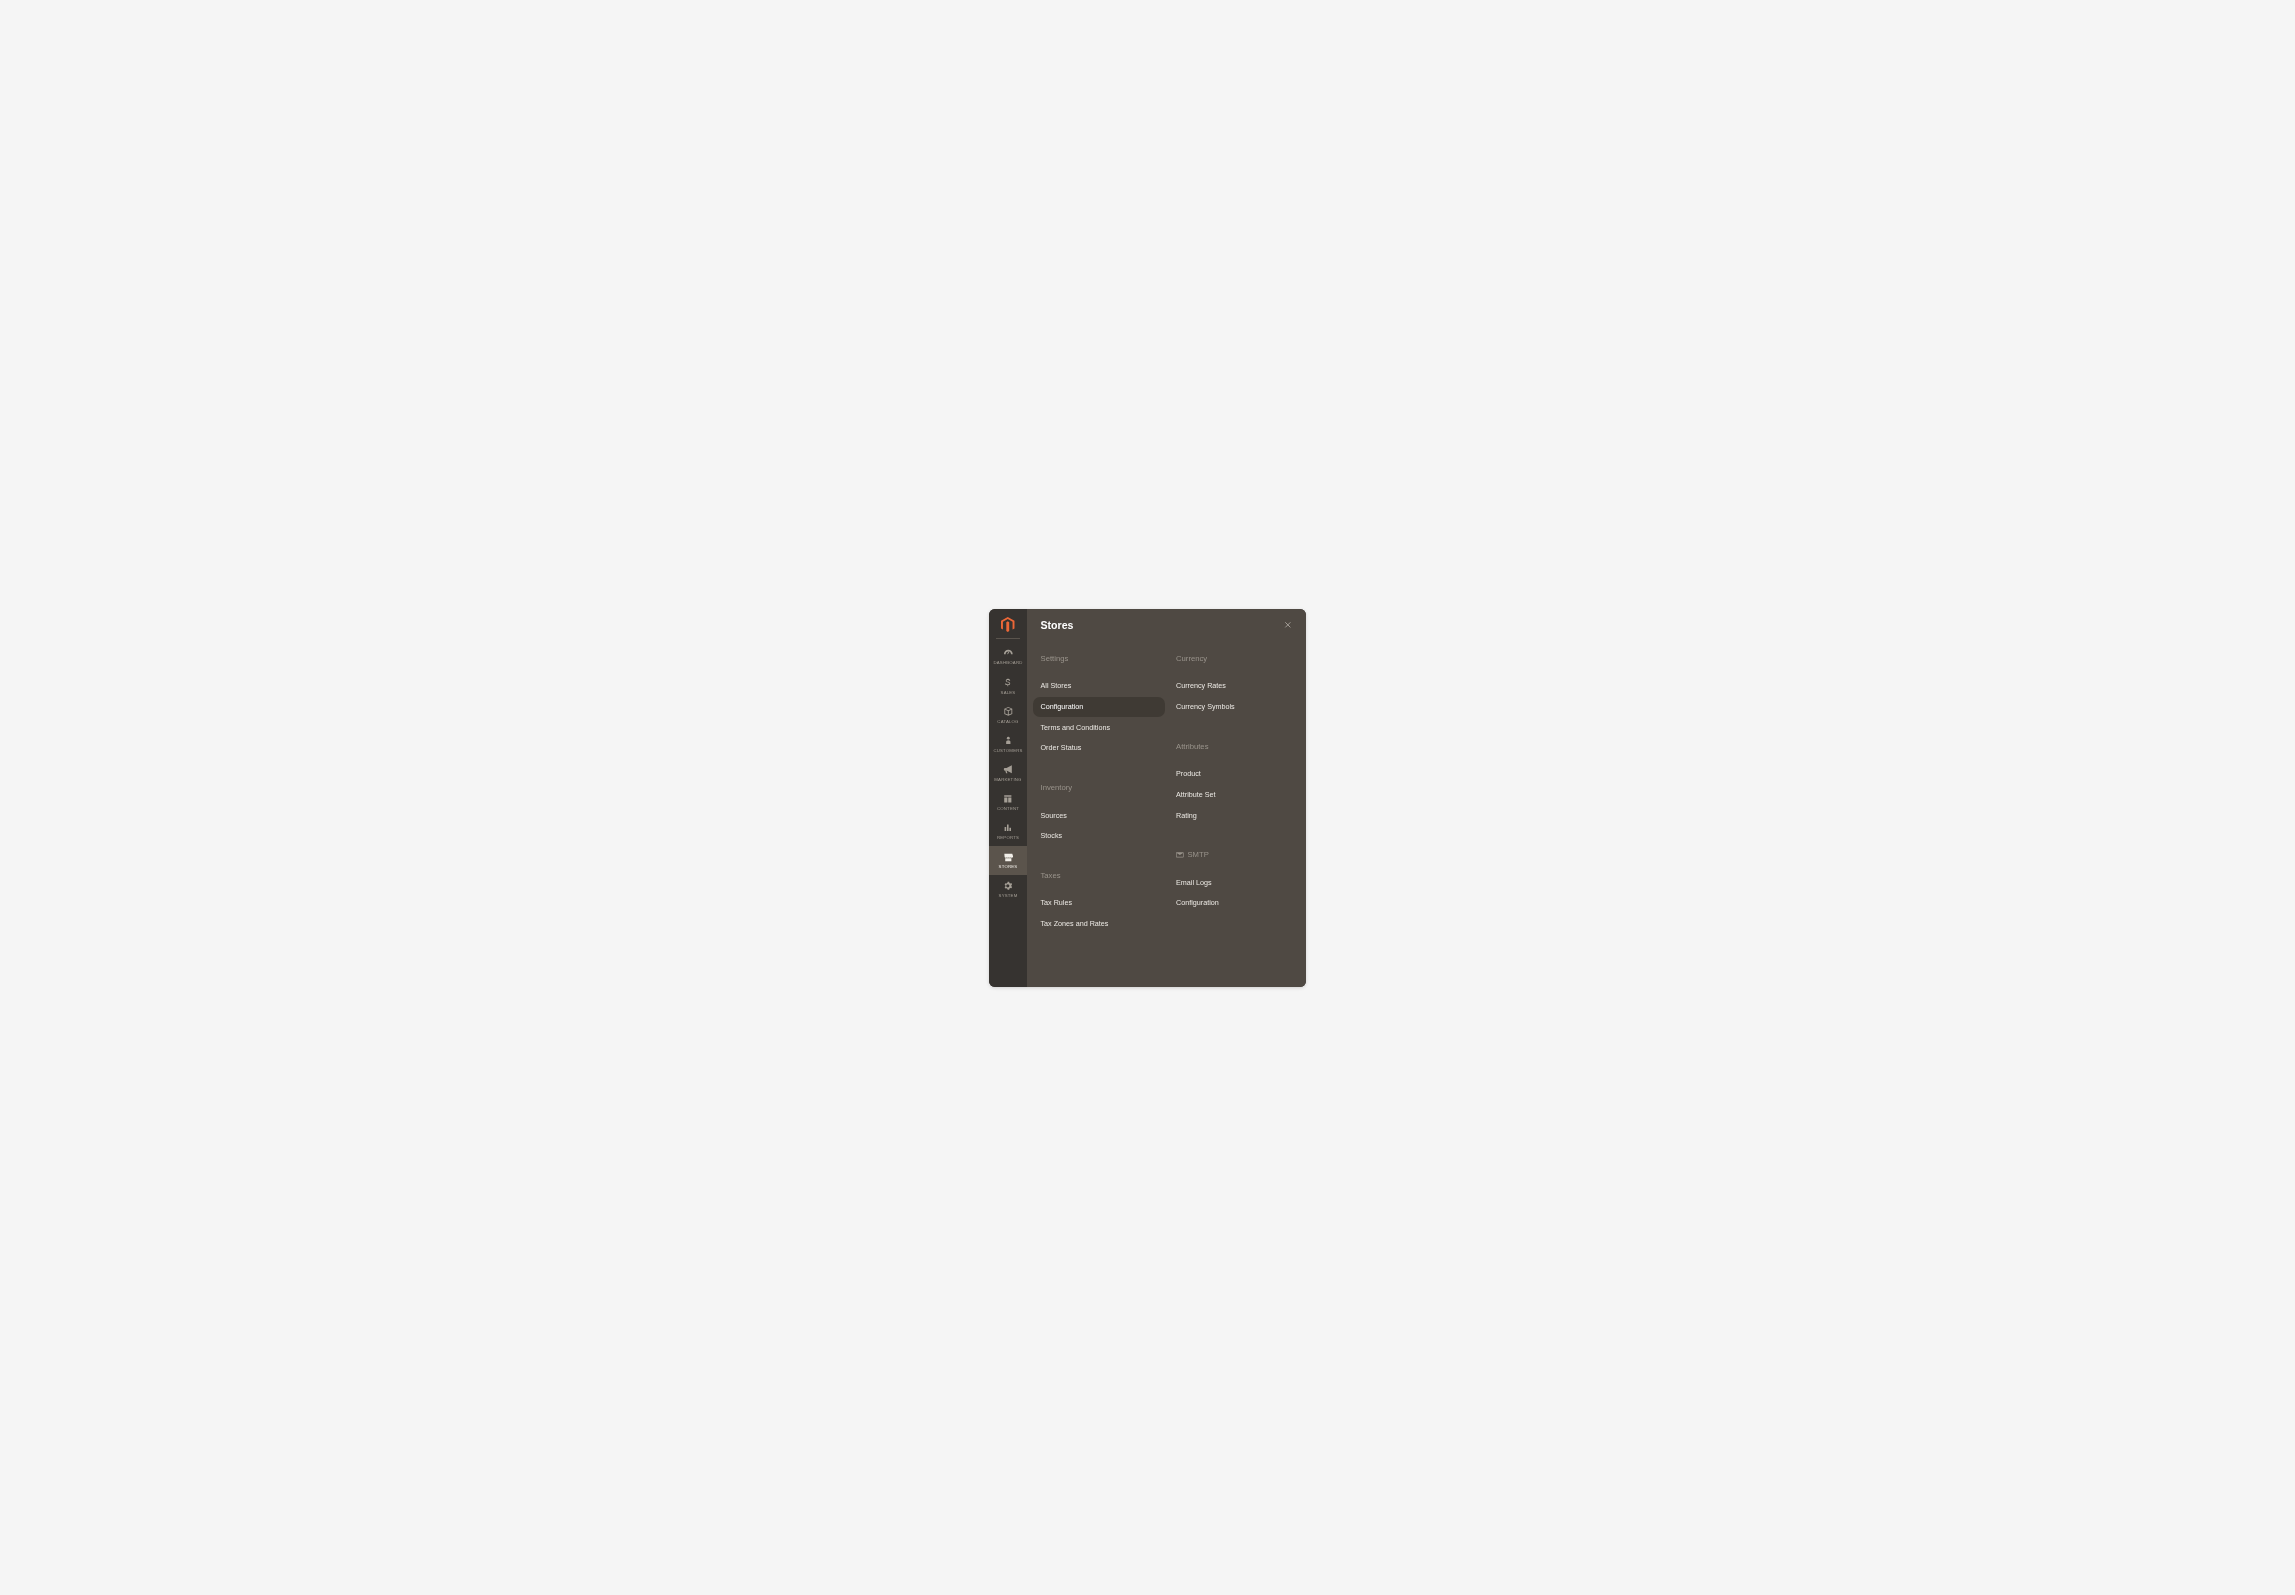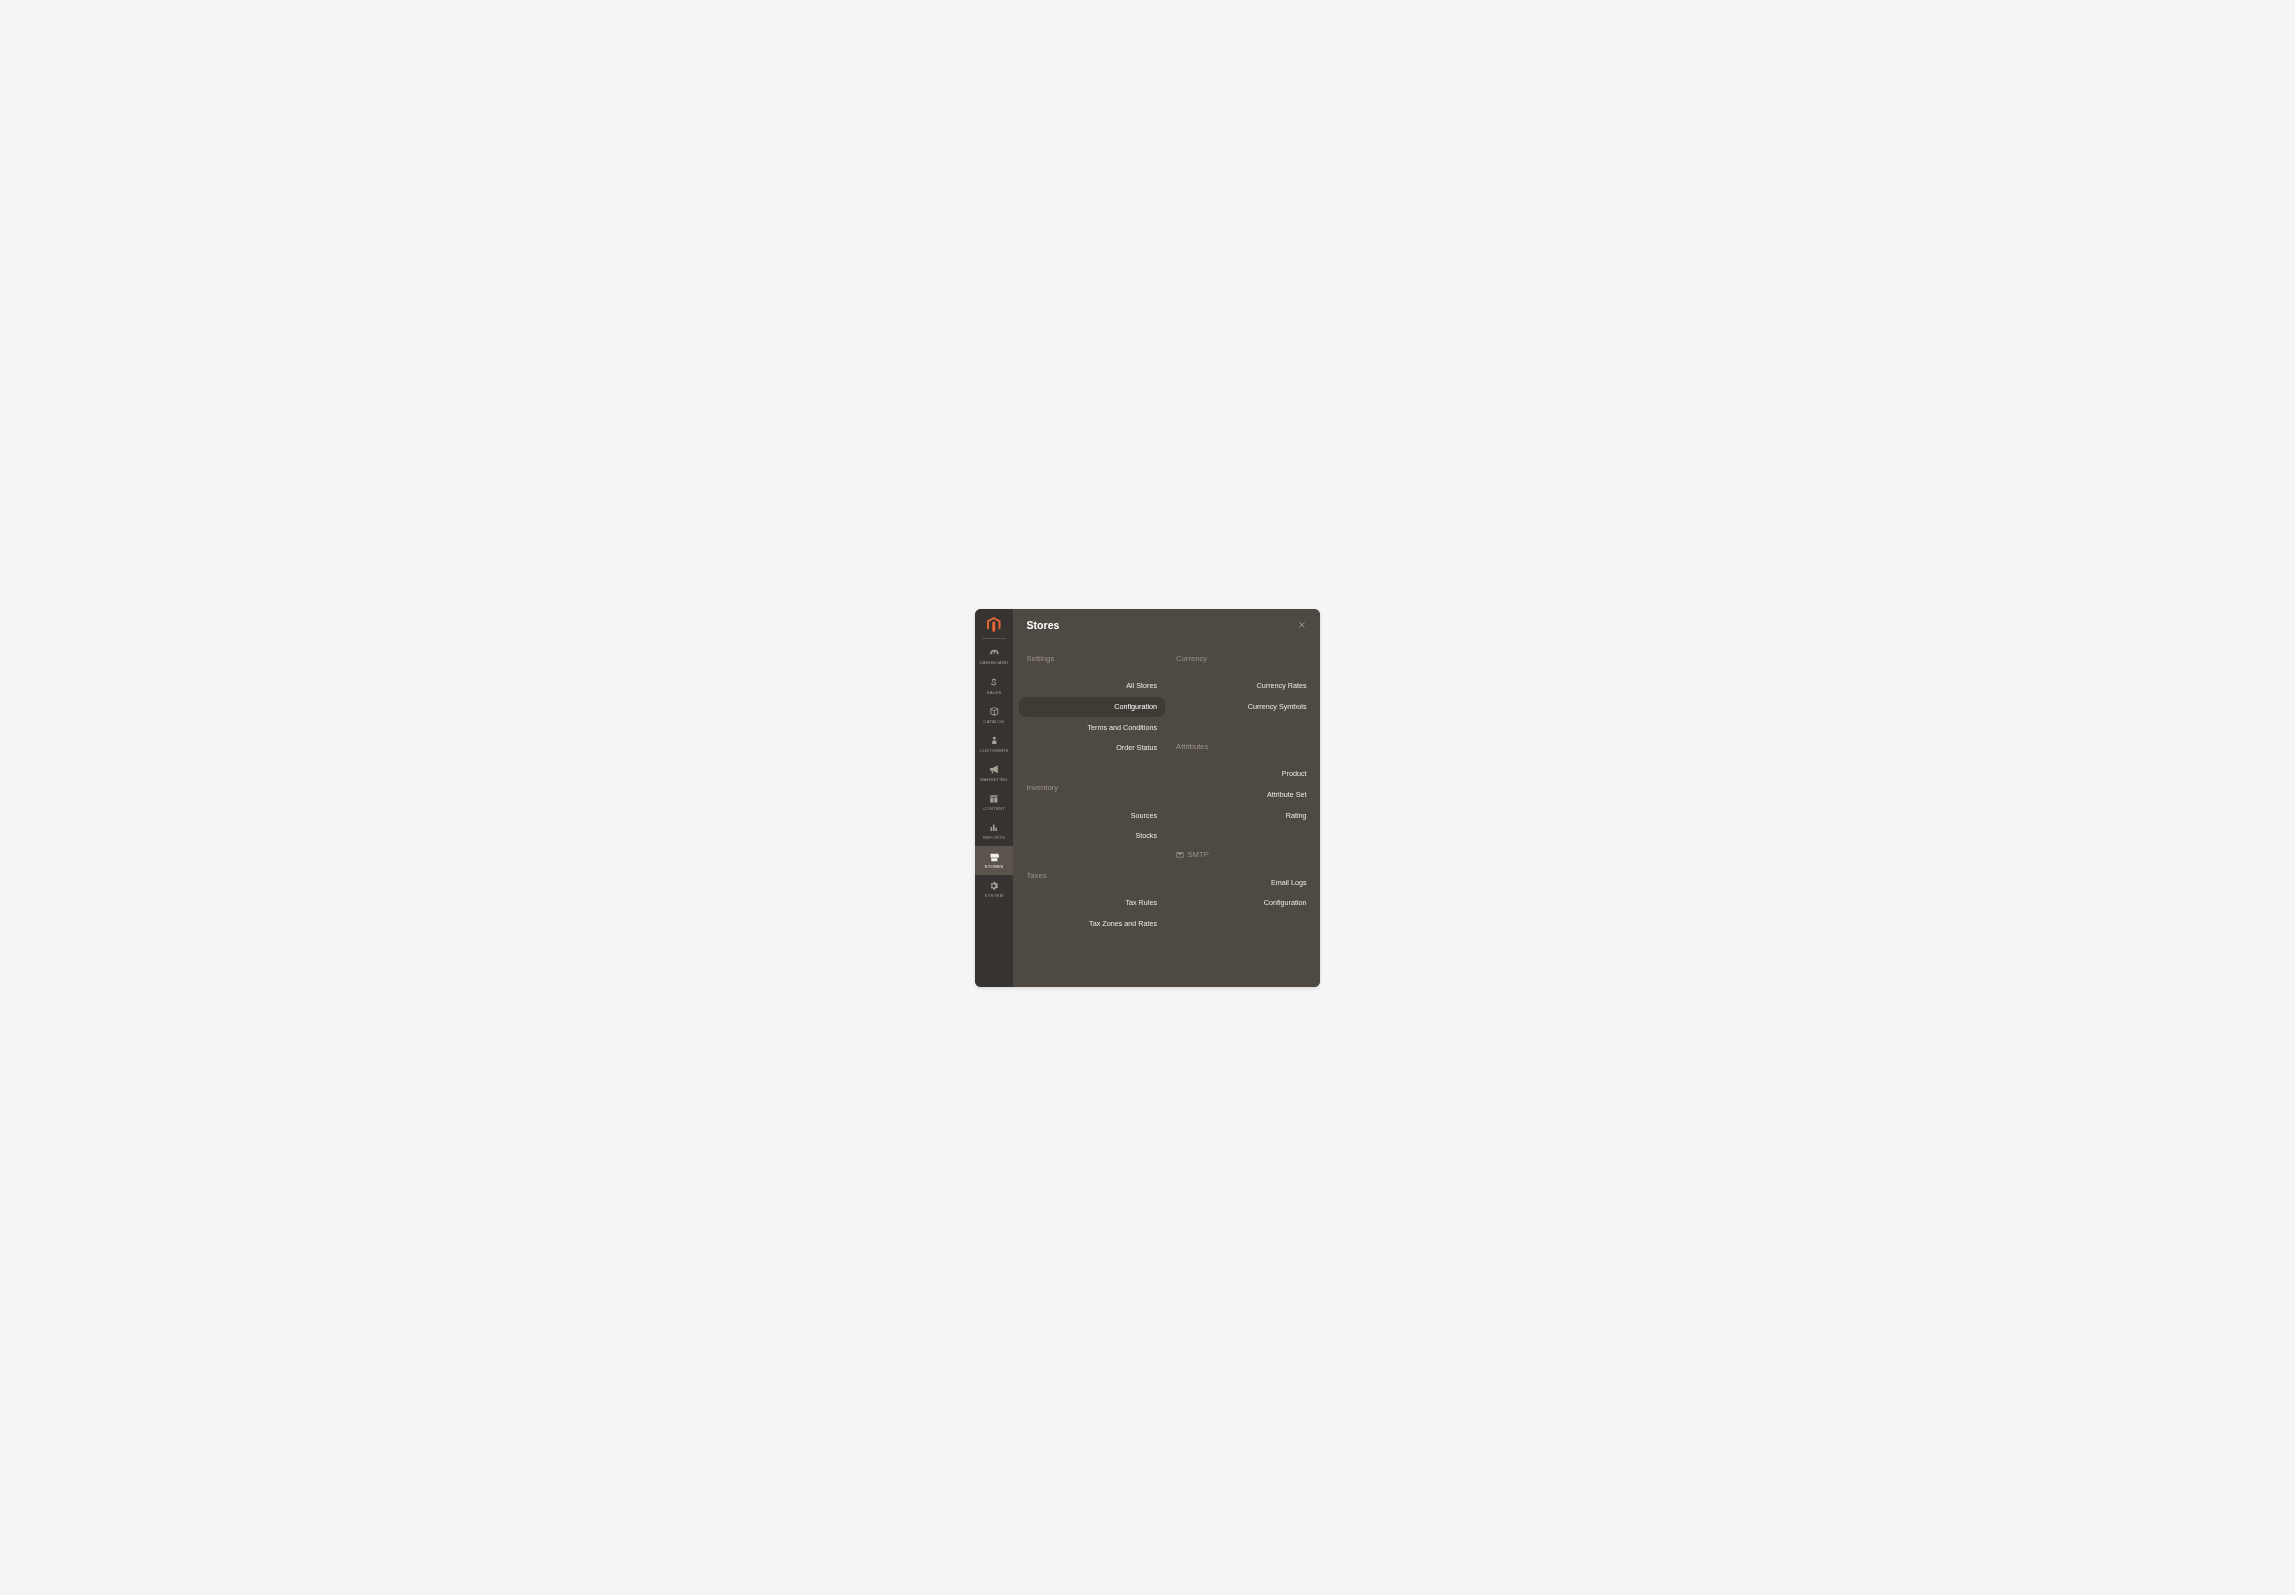--- a/index.html
+++ b/index.html
@@ -7,21 +7,21 @@
 body {
   background: #f5f5f5;
   font-family: -apple-system, BlinkMacSystemFont, "Segoe UI", Helvetica, Arial, sans-serif;
   display: flex;
   align-items: center;
   justify-content: center;
   min-height: 100vh;
 }
 .panel {
   display: flex;
-  width: 345px;
+  width: 317px;
   height: 378px;
   background: #4a4540;
   border-radius: 5.8px;
   overflow: hidden;
   box-shadow: 0 1px 3.8px rgba(0,0,0,0.15);
 }
 .sidebar {
   width: 38px;
   background: #363330;
   display: flex;
@@ -96,21 +96,21 @@
 .group-title {
   color: #99938b;
   font-size: 7.7px;
   font-weight: 400;
   margin-bottom: 13.5px;
   display:flex;
   align-items:center;
   gap:3.8px;
 }
 .group-title .tiny-icon { display:inline-flex; }
-.menu-list { list-style:none;text-align:right; }
+.menu-list { list-style:none; }
 .menu-list li {
   color: #ece9e4;
   font-size: 7.2px;
   padding: 4.8px 7.7px;
   margin: 0 -7.7px;
   cursor: pointer;
   line-height:1.4;
 }
 .menu-list li + li { margin-top: 1px; border-radius: 7px; }
 .menu-list li.active {

